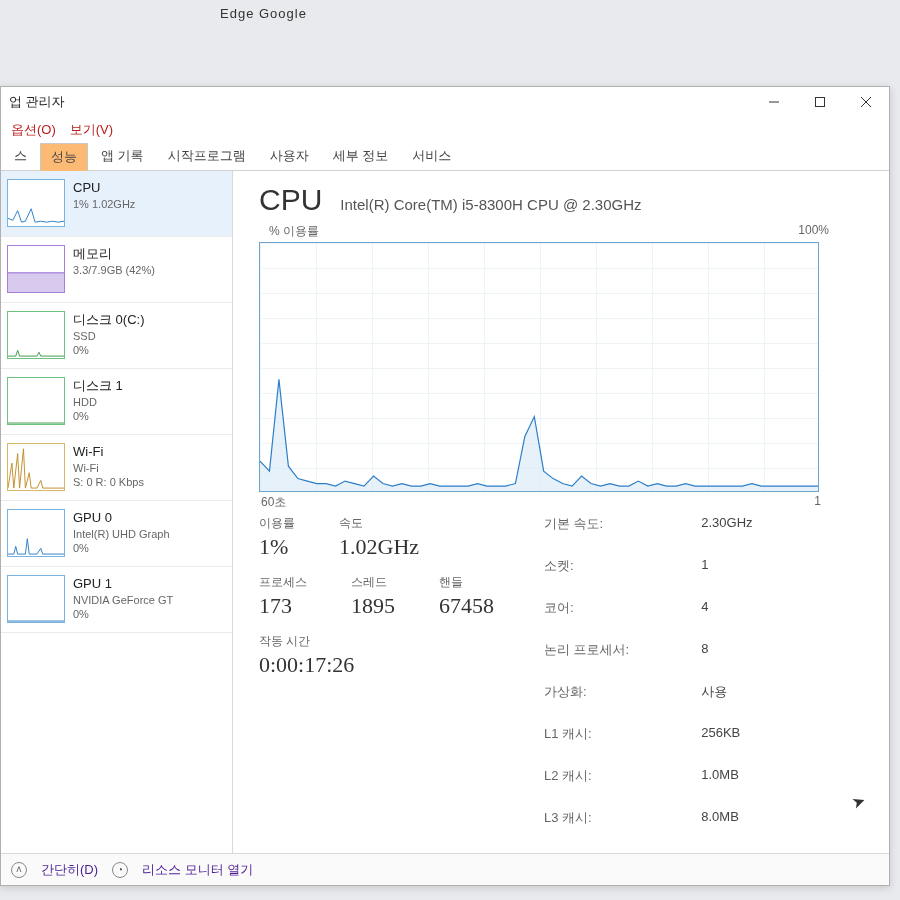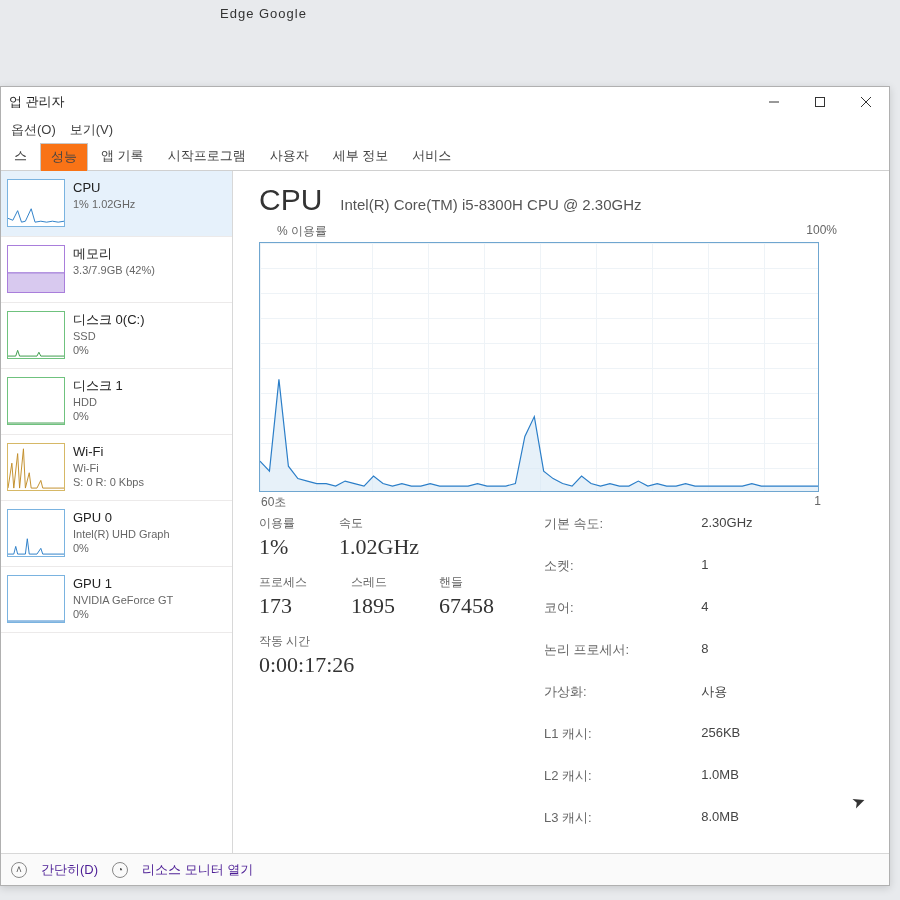--- a/index.html
+++ b/index.html
@@ -37,40 +37,40 @@
   .win-btn {
     width: 46px; height: 30px;
     display: flex; align-items: center; justify-content: center;
     font-size: 12px; color: #333;
     cursor: pointer;
   }
   .menubar {
     height: 26px;
     display: flex; align-items: center;
     padding-left: 4px; gap:2px;
-    font-size: 13px; color: #404040;
+    font-size: 13px; color: #b91c1c;
   }
   .menu-item { padding: 3px 6px; cursor: pointer; }
   .tabbar {
     height: 28px;
     display: flex; align-items: flex-end;
     border-bottom: 1px solid #d0d0d0;
     padding-left: 2px;
     font-size: 13px; color: #444;
     gap: 2px;
   }
   .tab {
     padding: 4px 10px 5px 10px;
     border: 1px solid transparent;
     border-bottom: none;
     cursor: pointer;
   }
   .tab.active {
     border-color: #c8c8c8;
-    background: #f97316;
+    background: #fdba74;
     position: relative; top: 1px;
   }
   .content {
     display: flex;
     height: calc(100% - 30px - 26px - 28px - 32px);
   }
   .sidebar {
     width: 232px;
     border-right: 1px solid #d8d8d8;
     overflow-y: auto;
@@ -103,21 +103,21 @@
     flex: 1;
     padding: 12px 28px 12px 26px;
     position: relative;
     overflow: hidden;
   }
   .main-head { display: flex; align-items: baseline; gap: 18px; margin-bottom: 6px;}
   .main-title { font-size: 30px; color: #333; font-weight: 400; }
   .main-sub { font-size: 15px; color: #555; }
   .chart-label-row {
     display: flex; justify-content: space-between;
-    font-size: 12px; color: #666; margin: 4px 2px 2px 18px;
+    font-size: 12px; color: #666; margin: 4px 2px 2px 10px;
   }
   .chart {
     width: 560px; height: 250px;
     border: 1px solid #6fa6d0;
     background:
       repeating-linear-gradient(to right, #eef3f7 0 1px, transparent 1px 56px),
       repeating-linear-gradient(to bottom, #eef3f7 0 1px, transparent 1px 25px),
       #fff;
     position: relative;
     overflow: hidden;

